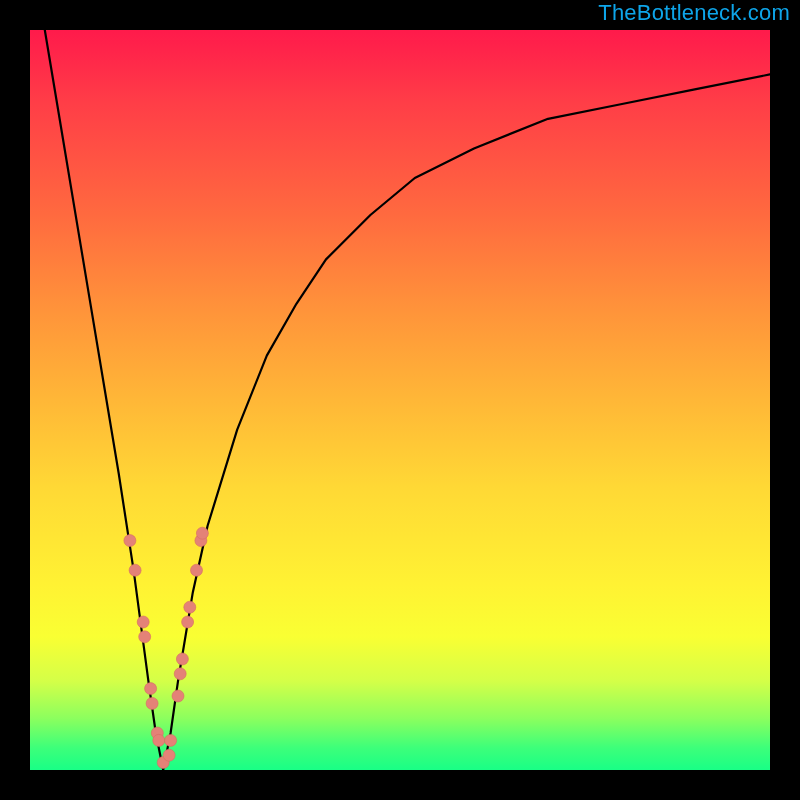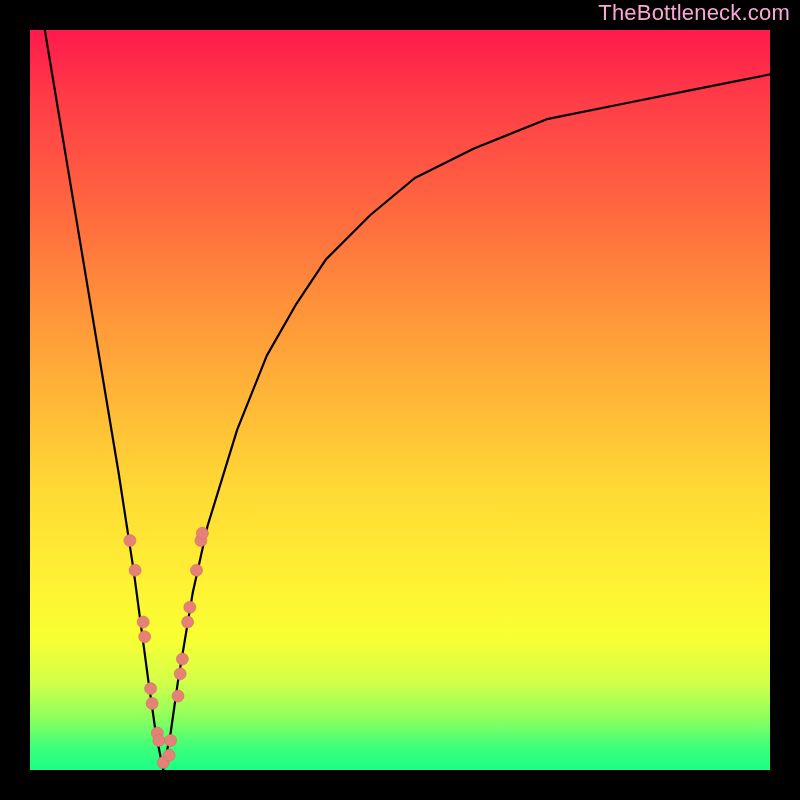--- a/index.html
+++ b/index.html
@@ -41,21 +41,21 @@
       #19ff86 100%
     );
   }
   .watermark {
     position: absolute;
     top: 0;
     right: 10px;
     font-family: Arial, Helvetica, sans-serif;
     font-size: 22px;
     font-weight: 500;
-    color: #f9a8d4;
+    color: #0ea5e9;
     letter-spacing: 0.2px;
     user-select: none;
   }
   svg {
     position: absolute;
     left: 0;
     top: 0;
     width: 740px;
     height: 740px;
   }

